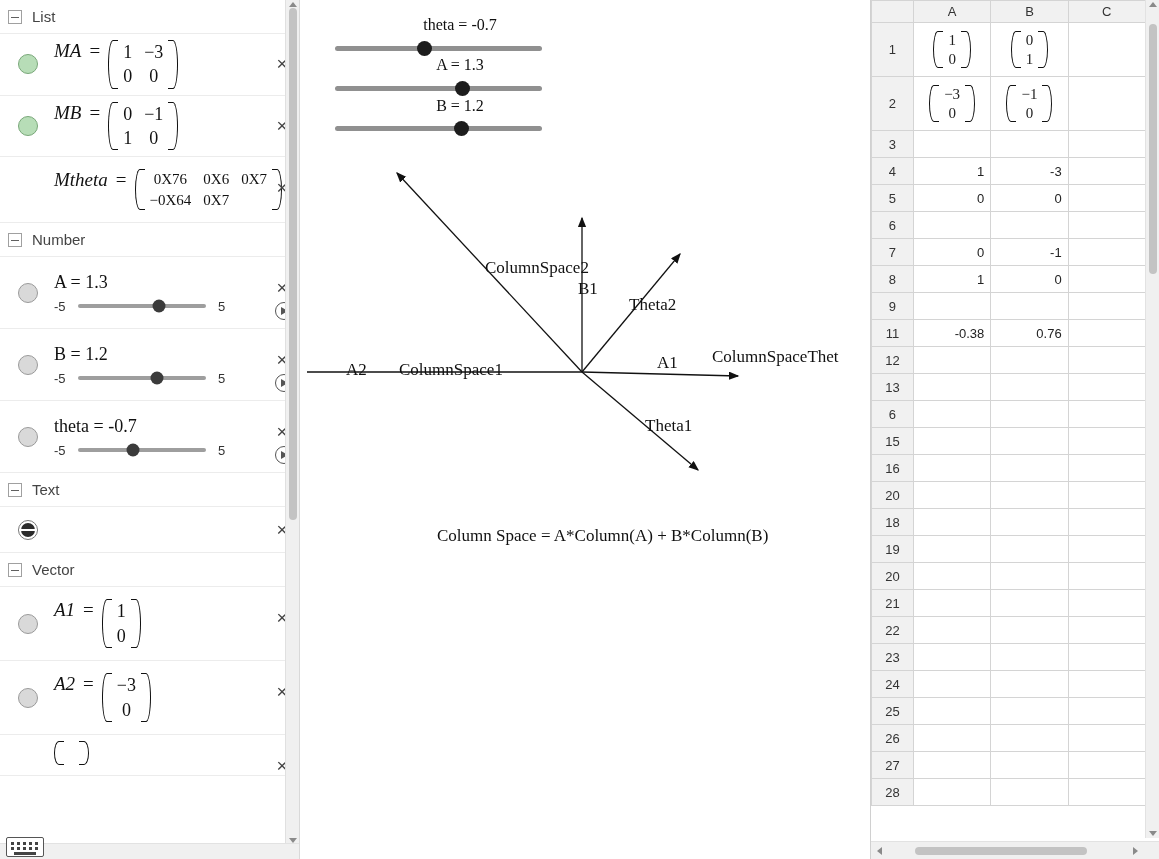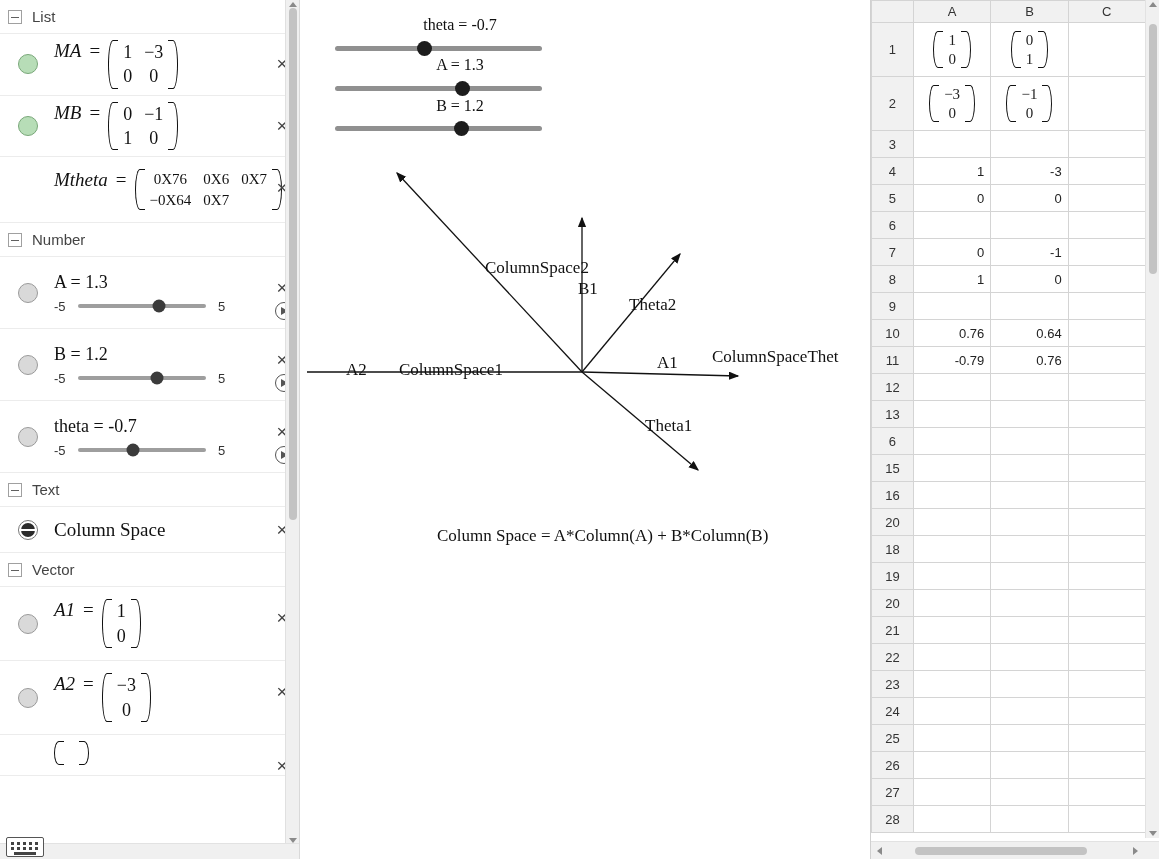--- a/index.html
+++ b/index.html
@@ -379,23 +379,20 @@
       <div class="playbtn"></div>
     </div>
 
     <div class="group-header">
       <div class="collapse-box"></div>
       <div class="group-title">Text</div>
     </div>
 
     <div class="row">
       <div class="marker textmark"></div>
-      <div class="row-body">
-        <div class="textval">Column Space</div>
-      </div>
       <div class="close-x">×</div>
     </div>
 
     <div class="group-header">
       <div class="collapse-box"></div>
       <div class="group-title">Vector</div>
     </div>
 
     <div class="row" style="min-height:74px">
       <div class="marker gray"></div>
@@ -616,28 +613,22 @@
             <td>0</td>
             <td></td>
           </tr>
         <tr>
             <th class="rowh">9</th>
             <td></td>
             <td></td>
             <td></td>
           </tr>
         <tr>
-            <th class="rowh">10</th>
-            <td>0.76</td>
-            <td>0.64</td>
-            <td></td>
-          </tr>
-        <tr>
             <th class="rowh">11</th>
-            <td>-0.79</td>
+            <td>-0.38</td>
             <td>0.76</td>
             <td></td>
           </tr>
         <tr>
             <th class="rowh">12</th>
             <td></td>
             <td></td>
             <td></td>
           </tr>
         <tr>

